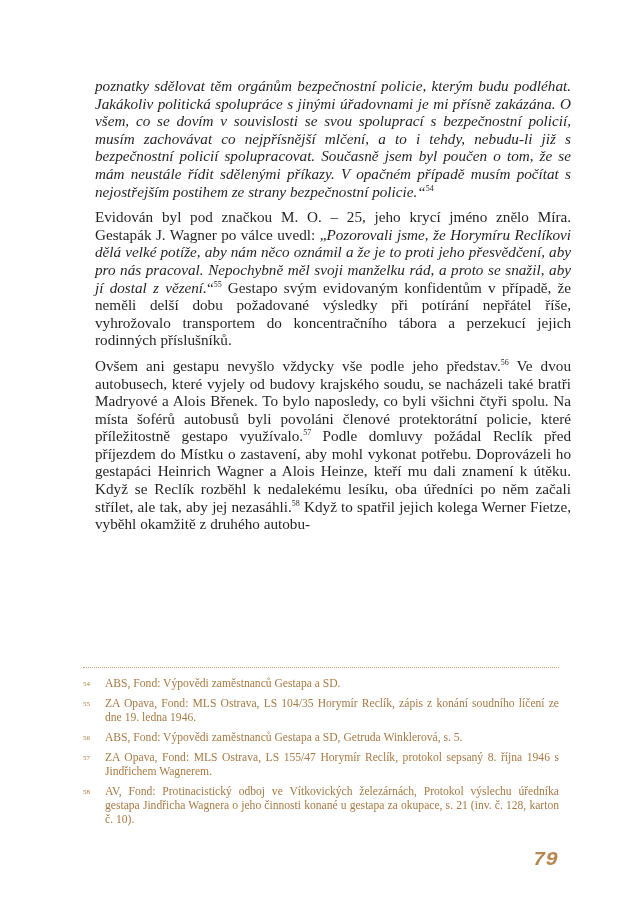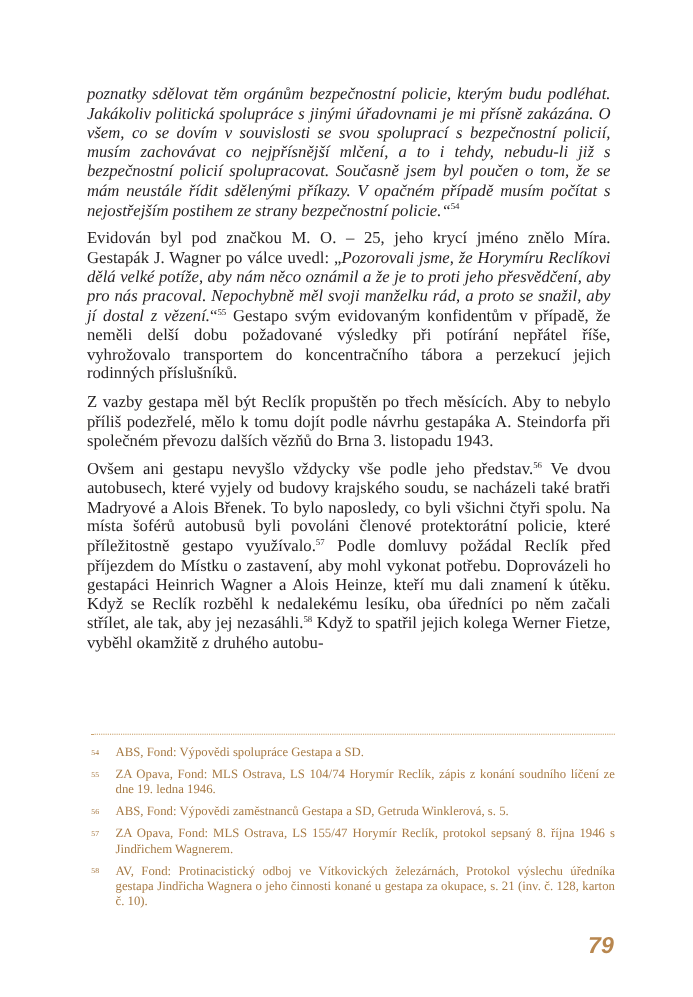--- a/index.html
+++ b/index.html
@@ -1,17 +1,17 @@
 <!DOCTYPE html>
 <html><head>
 <meta charset="utf-8">
 <style>
   html, body { margin: 0; padding: 0; background: #ffffff; }
   body { width: 630px; height: 906px; position: relative; overflow: hidden; }
-  .page { position: absolute; left: 79px; top: 77px; width: 476px; }
+  .page { position: absolute; left: 95px; top: 77px; width: 476px; }
   .body-text {
     font-family: "Liberation Serif", serif;
     font-size: 15.2px;
     line-height: 17.6px;
     color: #231f20;
     text-align: justify;
     margin: 0 0 8px 0;
     hyphens: manual;
   }
   .body-text i { font-style: italic; }
@@ -23,44 +23,43 @@
   .footnotes { position: absolute; left: 83px; top: 677px; width: 476px; }
   .footnote {
     display: flex; font-family: "Liberation Serif", serif;
     font-size: 11.6px; line-height: 14px; color: #a77a44;
     margin: 0 0 6px 0;
   }
   .fn-num { width: 22px; flex: none; font-size: 7px; line-height: 12px; padding-top: 1px; }
   .fn-text { flex: 1; text-align: justify; }
   .page-number {
     position: absolute; right: 72px; top: 848px;
-    font-family: Liberation Sans, sans-serif; font-style: italic; font-weight: bold;
+    font-family: Liberation Mono, monospace; font-style: italic; font-weight: bold;
     font-size: 21px; color: #b8874f;
   }
 </style>
 </head>
 <body>
 
 <div class="page">
   <p class="body-text"><i>poznatky sdělovat těm orgánům bezpečnostní policie, kterým budu podléhat. Jakákoliv politická spolupráce s jinými úřadovnami je mi přísně zakázána. O všem, co se dovím v souvislosti se svou spoluprací s bezpečnostní policií, musím zachovávat co nejpřísnější mlčení, a to i tehdy, nebudu-li již s bezpečnostní policií spolupracovat. Současně jsem byl poučen o tom, že se mám neustále řídit sdělenými příkazy. V opačném případě musím počítat s nejostřejším postihem ze strany bezpečnostní policie.“</i><sup class="fn">54</sup></p>
   <p class="body-text"><span>Evidován byl pod značkou M. O. – 25, jeho krycí jméno znělo Míra. Gestapák J. Wagner po válce uvedl: „</span><i>Pozorovali jsme, že Horymíru Reclíkovi dělá velké potíže, aby nám něco oznámil a že je to proti jeho přesvědčení, aby pro nás pracoval. Nepochybně měl svoji manželku rád, a proto se snažil, aby jí dostal z vězení.</i><span>“</span><sup class="fn">55</sup><span> Gestapo svým evidovaným konfidentům v případě, že neměli delší dobu požadované výsledky při potírání nepřátel říše, vyhrožovalo transportem do koncentračního tábora a perzekucí jejich rodinných příslušníků.</span></p>
-  <p class="body-text"><span>Z vazby gestapa měl být Reclík propuštěn po třech měsících. Aby to nebylo příliš podezřelé, mělo k tomu dojít podle návrhu gestapáka A. Steindorfa při společném převozu dalších vězňů do Brna 3. listopadu 1943.</span></p>
   <p class="body-text"><span>Ovšem ani gestapu nevyšlo vždycky vše podle jeho představ.</span><sup class="fn">56</sup><span> Ve dvou autobusech, které vyjely od budovy krajského soudu, se nacházeli také bratři Madryové a Alois Břenek. To bylo naposledy, co byli všichni čtyři spolu. Na místa šoférů autobusů byli povoláni členové protektorátní policie, které příležitostně gestapo využívalo.</span><sup class="fn">57</sup><span> Podle domluvy požádal Reclík před příjezdem do Místku o zastavení, aby mohl vykonat potřebu. Doprovázeli ho gestapáci Heinrich Wagner a Alois Heinze, kteří mu dali znamení k útěku. Když se Reclík rozběhl k nedalekému lesíku, oba úředníci po něm začali střílet, ale tak, aby jej nezasáhli.</span><sup class="fn">58</sup><span> Když to spatřil jejich kolega Werner Fietze, vyběhl okamžitě z druhého autobu-</span></p>
 </div>
 
 <div class="divider"></div>
 
 <div class="footnotes">
   <div class="footnote">
     <span class="fn-num">54</span>
-    <span class="fn-text">ABS, Fond: Výpovědi spolupráce Gestapa a SD.</span>
+    <span class="fn-text">ABS, Fond: Výpovědi zaměstnanců Gestapa a SD.</span>
   </div>
   <div class="footnote">
     <span class="fn-num">55</span>
-    <span class="fn-text">ZA Opava, Fond: MLS Ostrava, LS 104/74 Horymír Reclík, zápis z konání soudního líčení ze dne 19. ledna 1946.</span>
+    <span class="fn-text">ZA Opava, Fond: MLS Ostrava, LS 104/35 Horymír Reclík, zápis z konání soudního líčení ze dne 19. ledna 1946.</span>
   </div>
   <div class="footnote">
     <span class="fn-num">56</span>
     <span class="fn-text">ABS, Fond: Výpovědi zaměstnanců Gestapa a SD, Getruda Winklerová, s. 5.</span>
   </div>
   <div class="footnote">
     <span class="fn-num">57</span>
     <span class="fn-text">ZA Opava, Fond: MLS Ostrava, LS 155/47 Horymír Reclík, protokol sepsaný 8. října 1946 s Jindřichem Wagnerem.</span>
   </div>
   <div class="footnote">

